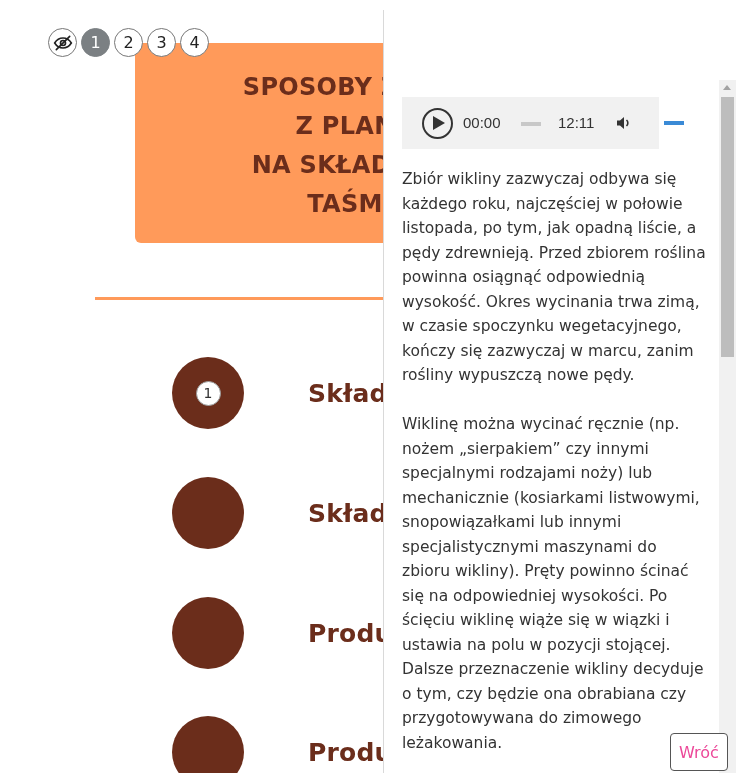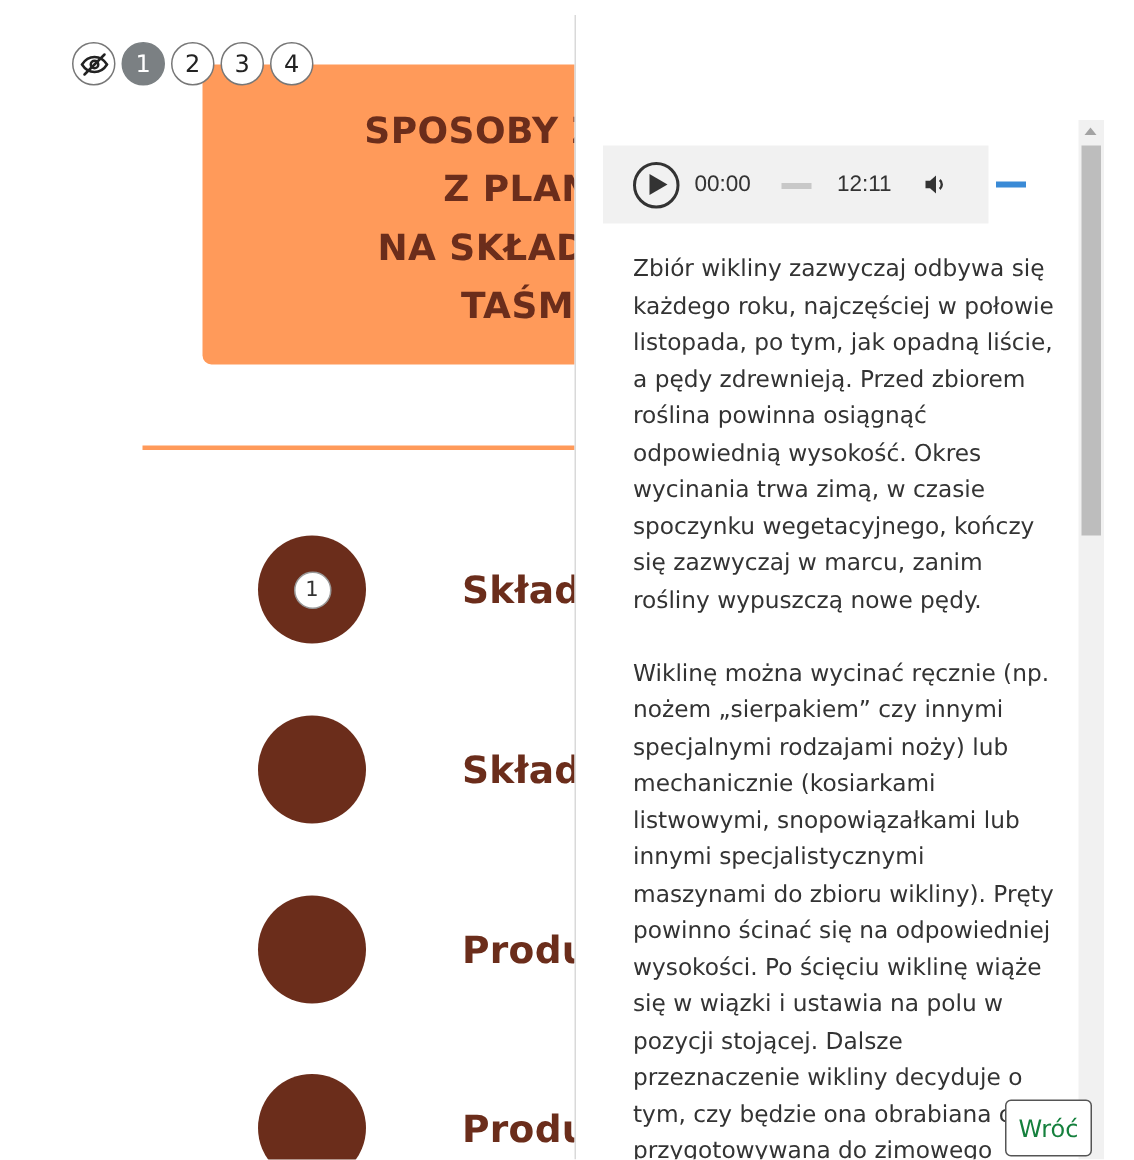--- a/index.html
+++ b/index.html
@@ -80,38 +80,38 @@
   .audio .time-cur { position: absolute; left: 61px; top: 17px; font-family: "Liberation Sans", sans-serif; font-size: 15px; color: #333; }
   .audio .progress { position: absolute; left: 119px; top: 25px; width: 20px; height: 4px; background: #c8c8c8; cursor: pointer; }
   .audio .time-dur { position: absolute; left: 156px; top: 17px; font-family: "Liberation Sans", sans-serif; font-size: 15px; color: #333; }
   .audio .vol-icon { position: absolute; left: 214px; top: 18px; width: 16px; height: 16px; cursor: pointer; }
   .audio .vol-slider { position: absolute; left: 262px; top: 24px; width: 20px; height: 4px; background: #3a8ad6; cursor: pointer; }
 
   .panel-text {
     position: absolute; left: 18px; top: 87px; width: 305px;
     font-family: "DejaVu Sans", sans-serif; font-size: 15.5px; line-height: 24.5px; color: #333;
   }
-  .panel-text p { margin-bottom: 24.5px; margin-left: 20px; }
+  .panel-text p { margin-bottom: 24.5px; }
 
   .scrollbar {
     position: absolute; left: 335px; top: 70px; width: 17px; height: 693px; background: #f1f1f1;
   }
   .scroll-up {
     position: absolute; left: 4px; top: 5px;
     border-bottom: 5px solid #a3a3a3; border-left: 4px solid transparent; border-right: 4px solid transparent;
     cursor: pointer;
   }
   .scroll-thumb {
     position: absolute; left: 2px; top: 17px; width: 13px; height: 260px; background: #bdbdbd; cursor: pointer;
   }
 
   .back-btn {
     position: absolute; left: 286px; top: 723px; height: 38px; padding: 0 8px;
     background: #fff; border: 1px solid #555; border-radius: 4px;
-    font-family: "DejaVu Sans", sans-serif; font-size: 16px; color: #15803d;
+    font-family: "DejaVu Sans", sans-serif; font-size: 16px; color: #ec4899;
     display: flex; align-items: center; cursor: pointer; z-index: 6;
   }
 </style>
 </head>
 <body>
 
 <div class="stage">
 
   <div class="stepper">
     <div class="step-btn">

